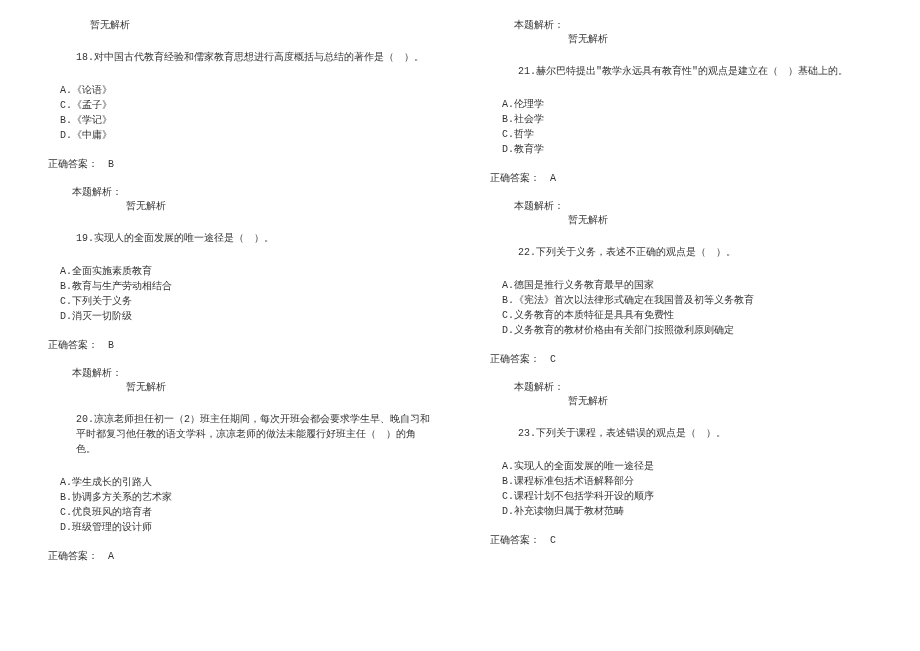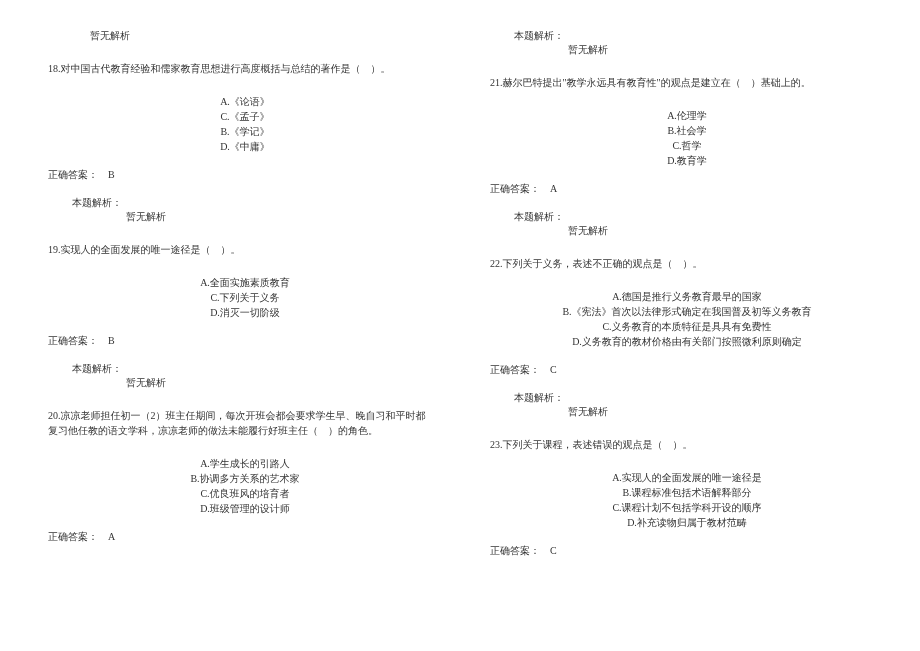--- a/index.html
+++ b/index.html
@@ -17,39 +17,40 @@
       padding: 0;
       overflow: hidden;
     }
     .columns {
       display: flex;
       flex-direction: row;
       height: 100%;
     }
     .column {
       flex: 1;
-      padding: 29px 30px 18px 48px;
+      padding: 18px 30px 18px 48px;
+      font-family: Liberation Mono, monospace;
     }
     .column.right {
       padding-left: 30px;
       padding-right: 48px;
     }
     .no-analysis {
       margin-left: 42px;
       margin-bottom: 18px;
     }
     .question-stem {
       margin-bottom: 18px;
       line-height: 1.5;
+      margin-left: 28px;
     }
     .option-group {
       margin-left: 12px;
       margin-bottom: 14px;
       line-height: 1.5;
-      text-align: center;
     }
     .answer-line {
       margin-bottom: 14px;
     }
     .analysis-header {
       margin-left: 24px;
     }
     .analysis-content {
       margin-left: 78px;
       margin-bottom: 18px;
@@ -75,20 +76,21 @@
       </div>
       <div class="answer-line">正确答案：　B</div>
       <div class="analysis-header">本题解析：</div>
       <div class="analysis-content">暂无解析</div>
     </div>
 
     <div class="block">
       <div class="question-stem">19.实现人的全面发展的唯一途径是（　）。</div>
       <div class="option-group">
         <div>A.全面实施素质教育</div>
+        <div>B.教育与生产劳动相结合</div>
         <div>C.下列关于义务</div>
         <div>D.消灭一切阶级</div>
       </div>
       <div class="answer-line">正确答案：　B</div>
       <div class="analysis-header">本题解析：</div>
       <div class="analysis-content">暂无解析</div>
     </div>
 
     <div class="block">
       <div class="question-stem">20.凉凉老师担任初一（2）班主任期间，每次开班会都会要求学生早、晚自习和平时都复习他任教的语文学科，凉凉老师的做法未能履行好班主任（　）的角色。</div>

